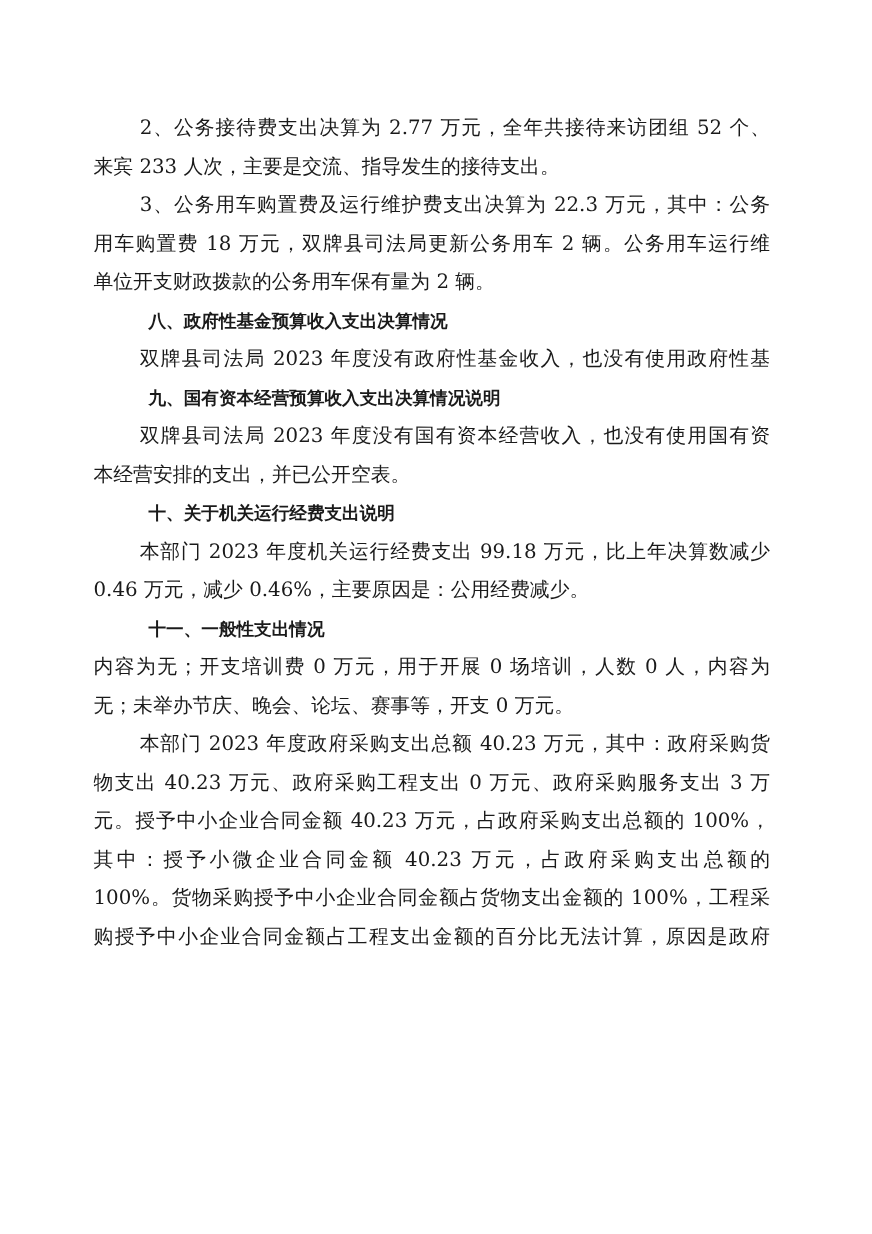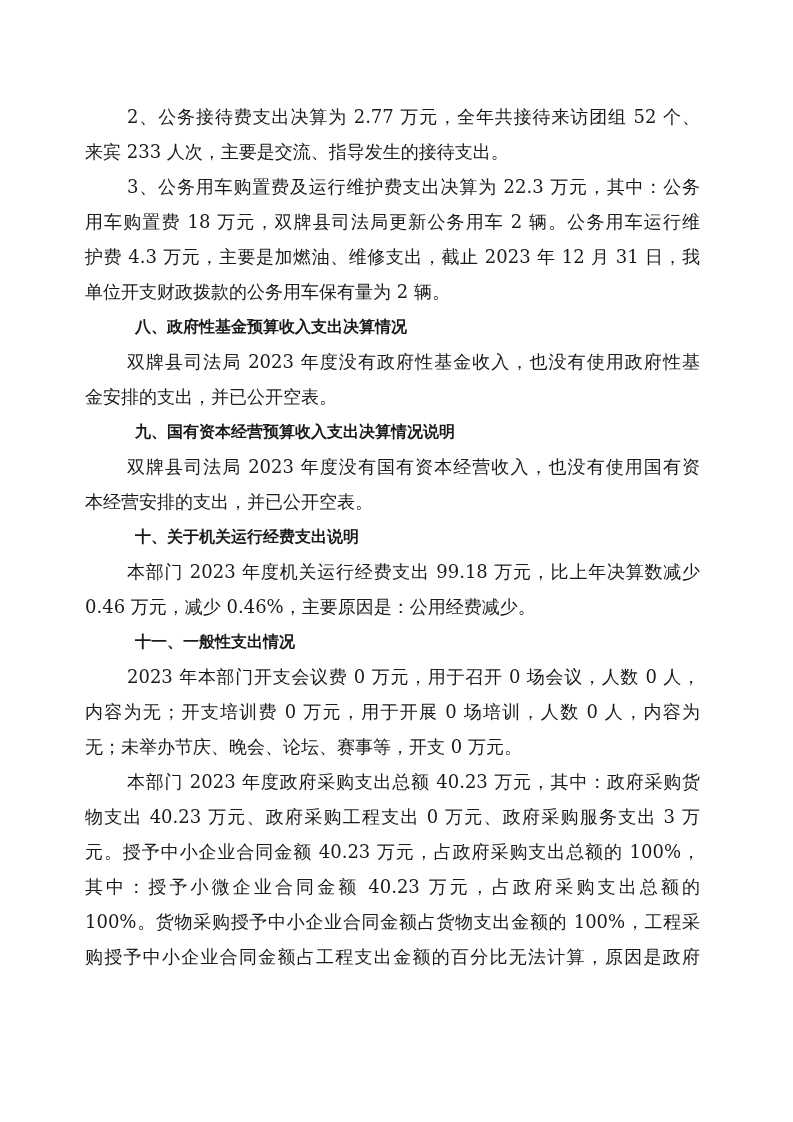--- a/index.html
+++ b/index.html
@@ -57,49 +57,46 @@
 
 <div class="page">
   <div class="doc-body">
       <div class="block paragraph">
         <div class="line indent fill">2、公务接待费支出决算为 2.77 万元，全年共接待来访团组 52 个、</div>
         <div class="line">来宾 233 人次，主要是交流、指导发生的接待支出。</div>
       </div>
       <div class="block paragraph">
         <div class="line indent fill">3、公务用车购置费及运行维护费支出决算为 22.3 万元，其中：公务</div>
         <div class="line fill">用车购置费 18 万元，双牌县司法局更新公务用车 2 辆。公务用车运行维</div>
-        <div class="line fill">护费 4.3 万元，主要是加燃油、维修支出，截止 2023 年 12 月 31 日，我</div>
         <div class="line">单位开支财政拨款的公务用车保有量为 2 辆。</div>
       </div>
       <div class="block heading">
         <div class="line">八、政府性基金预算收入支出决算情况</div>
       </div>
       <div class="block paragraph">
         <div class="line indent fill">双牌县司法局 2023 年度没有政府性基金收入，也没有使用政府性基</div>
-        <div class="line">金安排的支出，并已公开空表。</div>
       </div>
       <div class="block heading">
         <div class="line">九、国有资本经营预算收入支出决算情况说明</div>
       </div>
       <div class="block paragraph">
         <div class="line indent fill">双牌县司法局 2023 年度没有国有资本经营收入，也没有使用国有资</div>
         <div class="line">本经营安排的支出，并已公开空表。</div>
       </div>
       <div class="block heading">
         <div class="line">十、关于机关运行经费支出说明</div>
       </div>
       <div class="block paragraph">
         <div class="line indent fill">本部门 2023 年度机关运行经费支出 99.18 万元，比上年决算数减少</div>
         <div class="line">0.46 万元，减少 0.46%，主要原因是：公用经费减少。</div>
       </div>
       <div class="block heading">
         <div class="line">十一、一般性支出情况</div>
       </div>
       <div class="block paragraph">
-        <div class="line indent fill">2023 年本部门开支会议费 0 万元，用于召开 0 场会议，人数 0 人，</div>
         <div class="line fill">内容为无；开支培训费 0 万元，用于开展 0 场培训，人数 0 人，内容为</div>
         <div class="line">无；未举办节庆、晚会、论坛、赛事等，开支 0 万元。</div>
       </div>
       <div class="block paragraph">
         <div class="line indent fill">本部门 2023 年度政府采购支出总额 40.23 万元，其中：政府采购货</div>
         <div class="line fill">物支出 40.23 万元、政府采购工程支出 0 万元、政府采购服务支出 3 万</div>
         <div class="line fill">元。授予中小企业合同金额 40.23 万元，占政府采购支出总额的 100%，</div>
         <div class="line fill">其中：授予小微企业合同金额 40.23 万元，占政府采购支出总额的</div>
         <div class="line fill">100%。货物采购授予中小企业合同金额占货物支出金额的 100%，工程采</div>
         <div class="line fill">购授予中小企业合同金额占工程支出金额的百分比无法计算，原因是政府</div>

